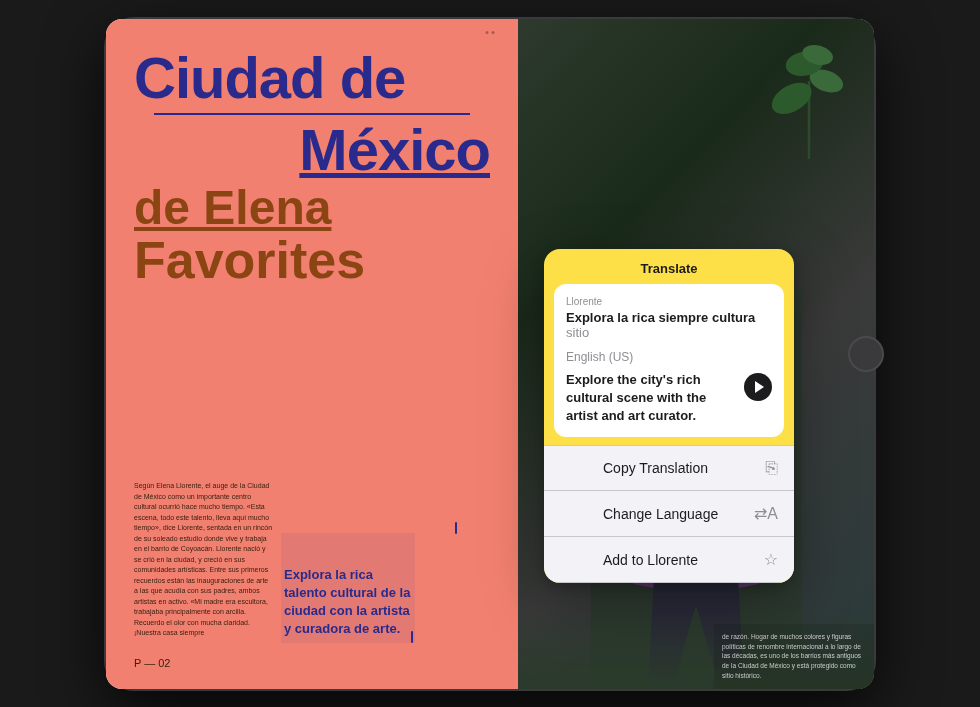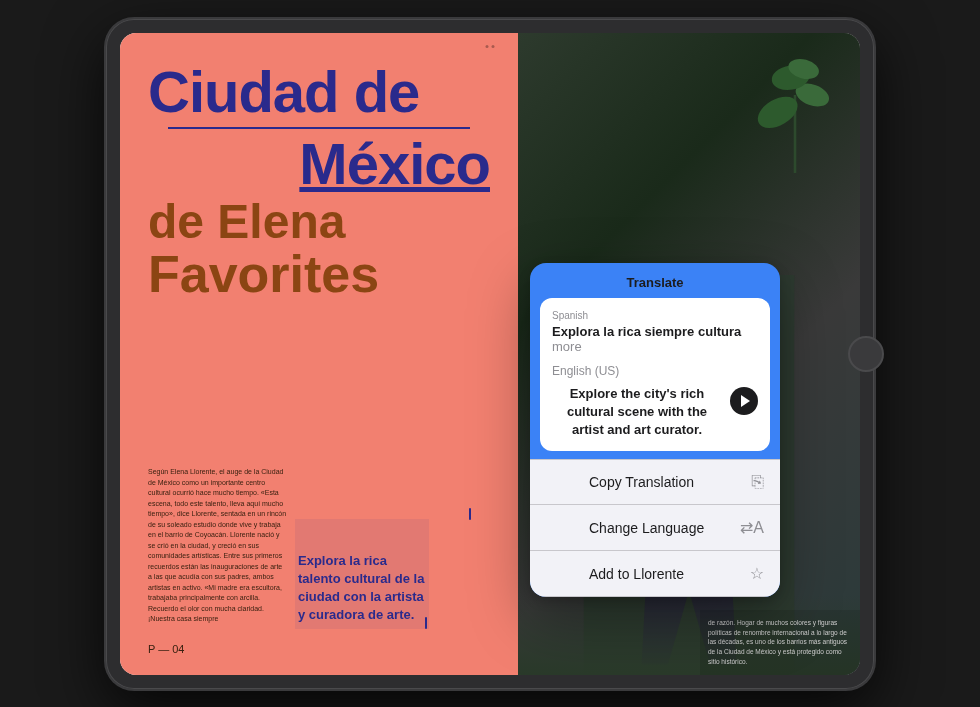--- a/index.html
+++ b/index.html
@@ -13,21 +13,20 @@
       justify-content: center;
       font-family: -apple-system, BlinkMacSystemFont, 'Helvetica Neue', sans-serif;
       overflow: hidden;
     }
 
     .ipad-frame {
       width: 768px;
       height: 670px;
       background: #2d2d2f;
       border-radius: 28px;
-      padding: 14px;
       position: relative;
       box-shadow: 0 0 0 2px #3a3a3c, 0 20px 60px rgba(0,0,0,0.8), inset 0 0 0 1px #4a4a4c;
     }
 
     .ipad-screen {
       width: 100%;
       height: 100%;
       background: #f5f5f5;
       border-radius: 16px;
       overflow: hidden;
@@ -91,20 +90,21 @@
       border-top: 2px solid #2a2a8c;
       margin: 6px 20px;
     }
 
     .title-de-elena {
       font-size: 48px;
       font-weight: 800;
       color: #8b4513;
       line-height: 1.05;
       margin-top: 4px;
+      text-decoration: underline;
     }
 
     .title-llorente {
       font-size: 52px;
       font-weight: 800;
       color: #8b4513;
       line-height: 1.05;
     }
 
     .body-text-left {
@@ -183,21 +183,21 @@
       color: #ccc;
       background: rgba(0,0,0,0.1);
     }
 
     
     .translate-popup {
       position: absolute;
       right: 80px;
       top: 230px;
       width: 250px;
-      background: #3b82f6;
+      background: #fde047;
       border-radius: 16px;
       box-shadow: 0 20px 60px rgba(0,0,0,0.35), 0 4px 12px rgba(0,0,0,0.2);
       overflow: hidden;
       z-index: 100;
     }
 
     .popup-header {
       text-align: center;
       padding: 12px 16px 8px;
       font-size: 13px;
@@ -244,21 +244,20 @@
       justify-content: space-between;
       gap: 8px;
     }
 
     .target-text {
       font-size: 13px;
       font-weight: 600;
       color: #1c1c1e;
       flex: 1;
       line-height: 1.4;
-      text-align: center;
     }
 
     .play-btn {
       width: 28px;
       height: 28px;
       border-radius: 50%;
       background: #1c1c1e;
       display: flex;
       align-items: center;
       justify-content: center;
@@ -354,21 +353,21 @@
         <div class="title-llorente">Favorites</div>
 
         <div class="body-text-left">Según Elena Llorente, el auge de la Ciudad de México como un importante centro cultural ocurrió hace mucho tiempo. «Esta escena, todo este talento, lleva aquí mucho tiempo», dice Llorente, sentada en un rincón de su soleado estudio donde vive y trabaja en el barrio de Coyoacán. Llorente nació y se crió en la ciudad, y creció en sus comunidades artísticas. Entre sus primeros recuerdos están las inauguraciones de arte a las que acudía con sus padres, ambos artistas en activo. «Mi madre era escultora, trabajaba principalmente con arcilla. Recuerdo el olor con mucha claridad. ¡Nuestra casa siempre</div>
 
         <div class="selection-highlight"></div>
         <div class="highlighted-text">Explora la rica talento cultural de la ciudad con la artista y curadora de arte.</div>
 
         <div class="selection-cursor cursor-top"></div>
         <div class="selection-cursor cursor-bottom"></div>
 
-        <div class="page-number">P — 04</div>
+        <div class="page-number">P — 02</div>
       </div>
 
       <div class="right-page">
         <div class="photo-bg">
 
           <svg viewBox="0 0 200 380" style="position:absolute;bottom:0;left:50%;transform:translateX(-50%);width:220px;height:400px;">
 
             <rect width="200" height="380" fill="#2d3a30"></rect>
 
             <ellipse cx="100" cy="160" rx="50" ry="60" fill="#5a3a6a"></ellipse>
@@ -400,24 +399,24 @@
         </div>
 
         <div class="right-page-text">de razón. Hogar de muchos colores y figuras políticas de renombre internacional a lo largo de las décadas, es uno de los barrios más antiguos de la Ciudad de México y está protegido como sitio histórico.</div>
       </div>
 
       <div class="translate-popup">
 
         <div class="popup-header">Translate</div>
 
         <div class="translation-content">
-          <div class="source-lang">Spanish</div>
+          <div class="source-lang">Llorente</div>
           <div class="source-text">
             <span>Explora la rica siempre cultura</span>
-            <span class="more"> more</span>
+            <span class="more"> sitio</span>
           </div>
 
           <div class="target-lang">English (US)</div>
           <div class="target-text-row">
             <div class="target-text">Explore the city's rich cultural scene with the artist and art curator.</div>
             <div class="play-btn">
               <div class="play-icon"></div>
             </div>
           </div>
         </div>

